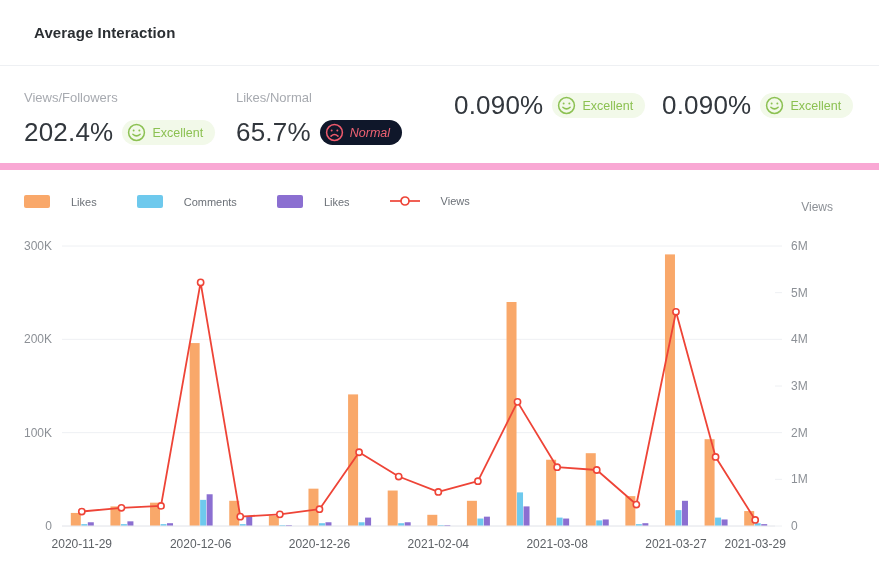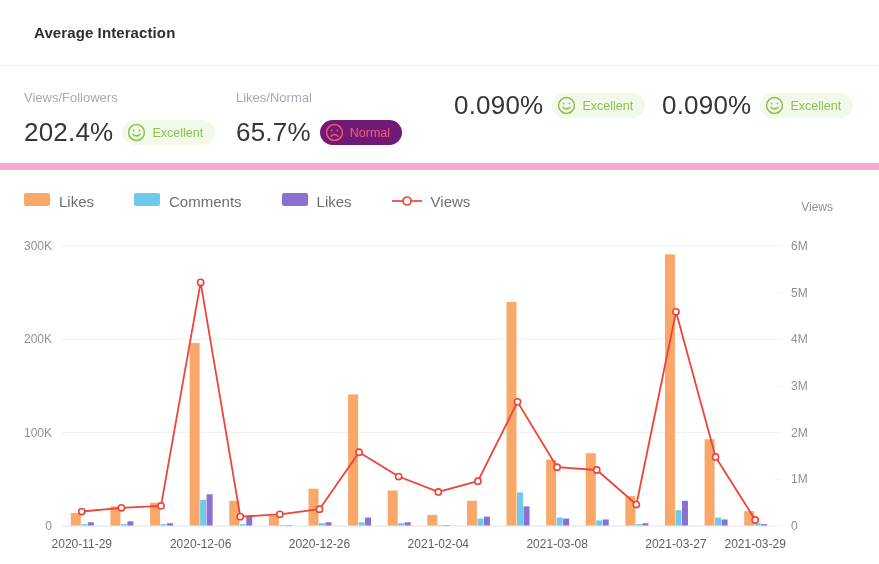--- a/index.html
+++ b/index.html
@@ -65,35 +65,35 @@
   .badge {
     display: inline-flex;
     align-items: center;
     gap: 6px;
     border-radius: 13px;
     padding: 3px 12px 3px 5px;
     font-size: 12.5px;
     white-space: nowrap;
   }
   .badge.good { background: #f2f9e9; color: #8cc152; }
-  .badge.norm { background: #701a75; color: #f06273; }
+  .badge.norm { background: #0f172a; color: #f06273; font-style: italic; }
   .face { width: 19px; height: 19px; display: block; }
   
   .legend {
     display: flex;
     align-items: center;
     padding: 18px 0 0 24px;
     height: 44px;
   }
   .legend-item {
     display: flex;
-    align-items: flex-start;
-    gap: 9px;
+    align-items: flex-end;
+    gap: 21px;
     margin-right: 40px;
-    font-size: 15px;
+    font-size: 11px;
     color: #6b7077;
   }
   .swatch { width: 26px; height: 13px; border-radius: 2px; display: block; }
   .line-swatch { width: 30px; height: 12px; display: block; }
   .axis-name {
     position: absolute;
     right: 46px;
     top: 200px;
     font-size: 12px;
     color: #8c9096;

